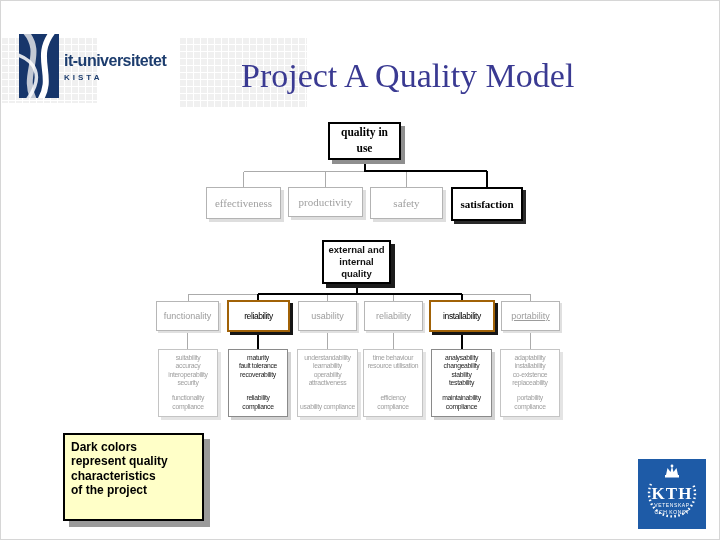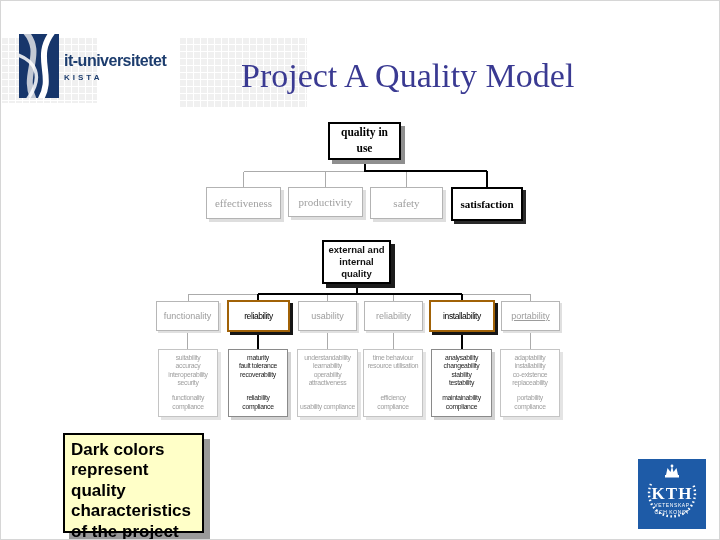--- a/index.html
+++ b/index.html
@@ -49,23 +49,23 @@
     position:absolute;top:348px;height:68px;background:#fff;box-sizing:border-box;
     border:1px solid #c4c4c4;box-shadow:3px 3px 0 #e4e4e4;
     display:flex;flex-direction:column;justify-content:space-between;
     padding:4px 1px 5px 1px;text-align:center;
     font-size:6.8px;letter-spacing:-0.3px;line-height:1.25;color:#9e9e9e;
   }
   .subbox.hl{border:1px solid #8a8a8a;color:#1c1c1c;box-shadow:3px 3px 0 #d2d2d2;}
   .subbox .cmp{white-space:normal;}
   
   .note{
-    position:absolute;left:62px;top:432px;width:141px;height:100px;box-sizing:border-box;
+    position:absolute;left:62px;top:432px;width:141px;height:88px;box-sizing:border-box;
     background:#ffffc8;border:2px solid #000;box-shadow:6px 6px 0 #9a9a9a;
-    padding:5px 6px;font-weight:bold;font-size:17px;line-height:1.2;color:#000;
+    padding:5px 6px;font-weight:bold;font-size:12px;line-height:1.2;color:#000;
   }
   
   .kth{position:absolute;left:637px;top:458px;width:68px;height:70px;}
   .lines{position:absolute;inset:0;pointer-events:none;}
 </style>
 </head>
 <body>
 
 <div class="slide">
 

